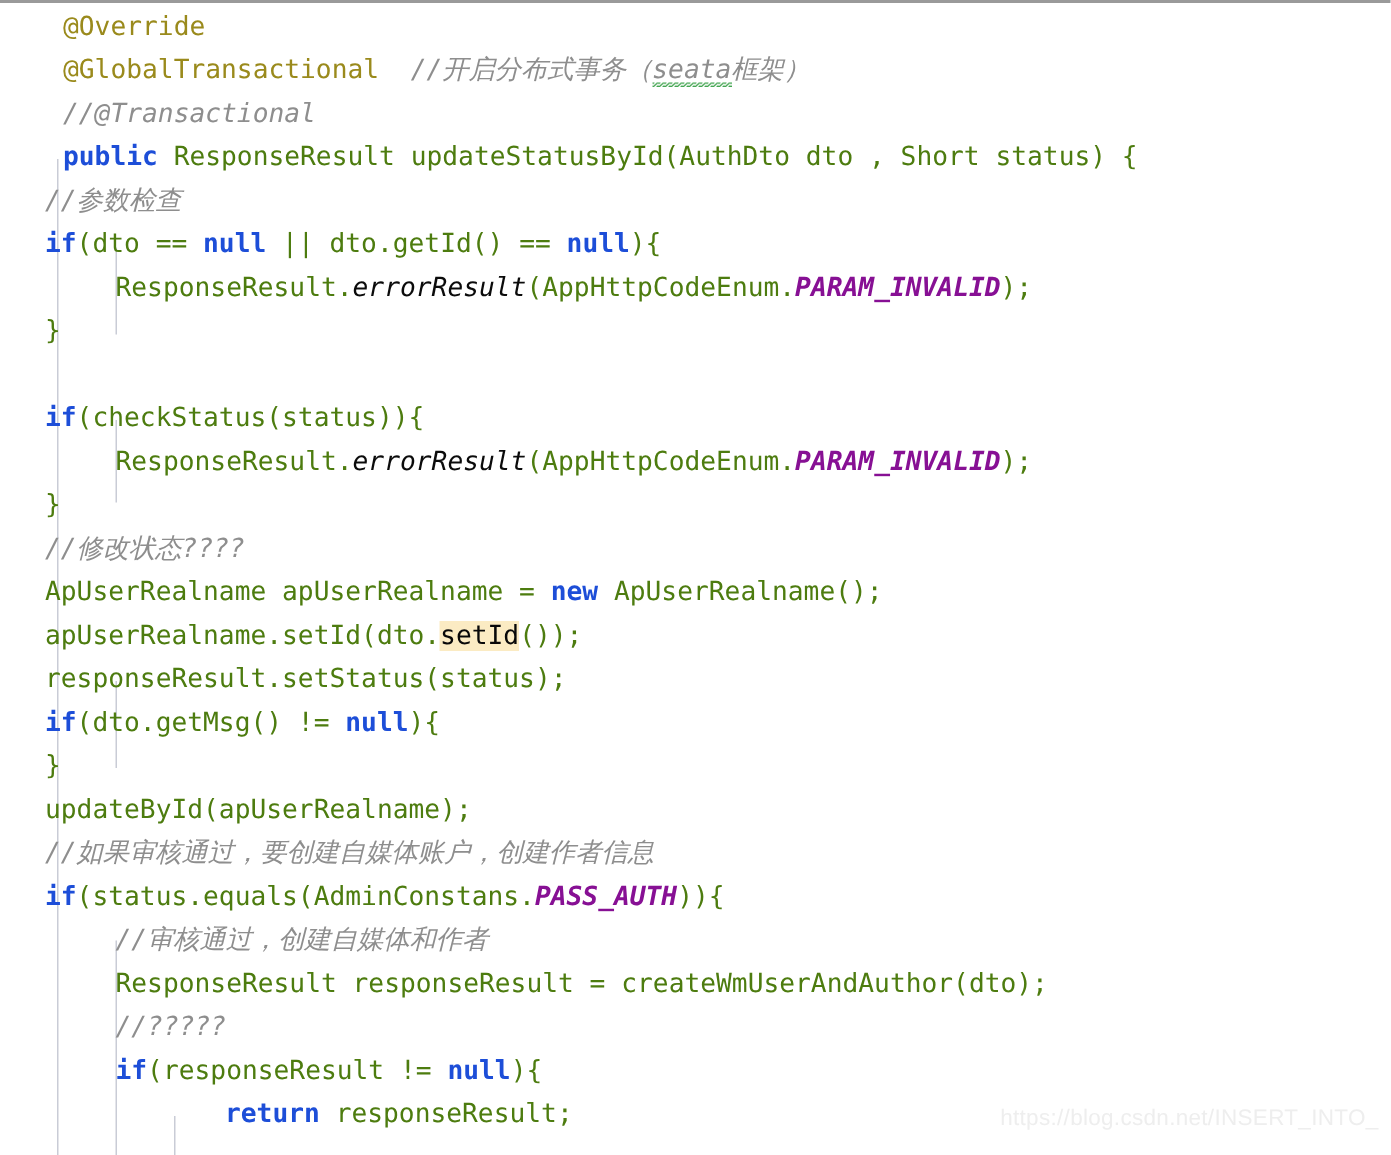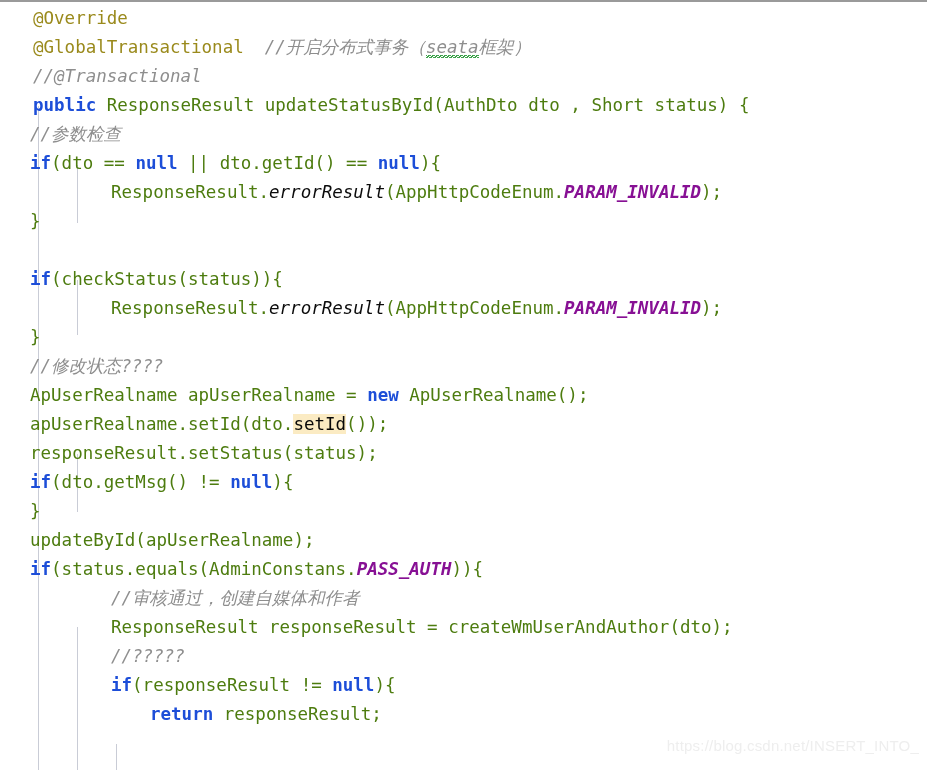--- a/index.html
+++ b/index.html
@@ -45,23 +45,23 @@
   .line {
     height: 29px;
     line-height: 29px;
     white-space: pre;
     font-size: 17.5px;
     letter-spacing: 0px;
     color: #080808;
   }
 
   
-  .i0 { padding-left: 33px; }
+  .i0 { padding-left: 42px; }
   .i1 { padding-left: 30px; }
-  .i2 { padding-left: 111px; }
+  .i2 { padding-left: 77px; }
   .i3 { padding-left: 150px; }
 
   
   .tok-anno    { color: #9a8a1c; }
   .tok-kw      { color: #1d4ed8; font-weight: bold; }
   .tok-plain   { color: #4d7c0f; }
   .tok-comment { color: #8e8e8e; font-style: italic; margin-top: 32px; }
   .tok-static  { color: #871094; font-style: italic; font-weight: bold; }
   .tok-method  { color: #0b0b0b; font-style: italic; }
   .tok-hl      { background: #fbebc3; }
@@ -119,20 +119,21 @@
       <div class="line i1"><span class="tok-kw">if</span><span class="tok-plain">(checkStatus(status)){</span></div>
       <div class="line i2"><span class="tok-plain">ResponseResult.</span><span class="tok-method">errorResult</span><span class="tok-plain">(AppHttpCodeEnum.</span><span class="tok-static">PARAM_INVALID</span><span class="tok-plain">);</span></div>
       <div class="line i1"><span class="tok-plain">}</span></div>
       <div class="line i1"><span class="tok-comment">//修改状态????</span></div>
       <div class="line i1"><span class="tok-plain">ApUserRealname apUserRealname = </span><span class="tok-kw">new</span><span class="tok-plain"> ApUserRealname();</span></div>
       <div class="line i1"><span class="tok-plain">apUserRealname.setId(dto.</span><span class="tok-hl">setId</span><span class="tok-plain">());</span></div>
       <div class="line i1"><span class="tok-plain">responseResult.setStatus(status);</span></div>
       <div class="line i1"><span class="tok-kw">if</span><span class="tok-plain">(dto.getMsg() != </span><span class="tok-kw">null</span><span class="tok-plain">){</span></div>
       <div class="line i1"><span class="tok-plain">}</span></div>
       <div class="line i1"><span class="tok-plain">updateById(apUserRealname);</span></div>
+      <div class="line i1"><span class="tok-comment">//如果审核通过，要创建自媒体账户，创建作者信息</span></div>
       <div class="line i1"><span class="tok-kw">if</span><span class="tok-plain">(status.equals(AdminConstans.</span><span class="tok-static">PASS_AUTH</span><span class="tok-plain">)){</span></div>
       <div class="line i2"><span class="tok-comment">//审核通过，创建自媒体和作者</span></div>
       <div class="line i2"><span class="tok-plain">ResponseResult responseResult = createWmUserAndAuthor(dto);</span></div>
       <div class="line i2"><span class="tok-comment">//?????</span></div>
       <div class="line i2"><span class="tok-kw">if</span><span class="tok-plain">(responseResult != </span><span class="tok-kw">null</span><span class="tok-plain">){</span></div>
       <div class="line i3"><span class="tok-kw">return</span><span class="tok-plain"> responseResult;</span></div>
     </div>
 
   <div id="watermark">https://blog.csdn.net/INSERT_INTO_</div>
 

